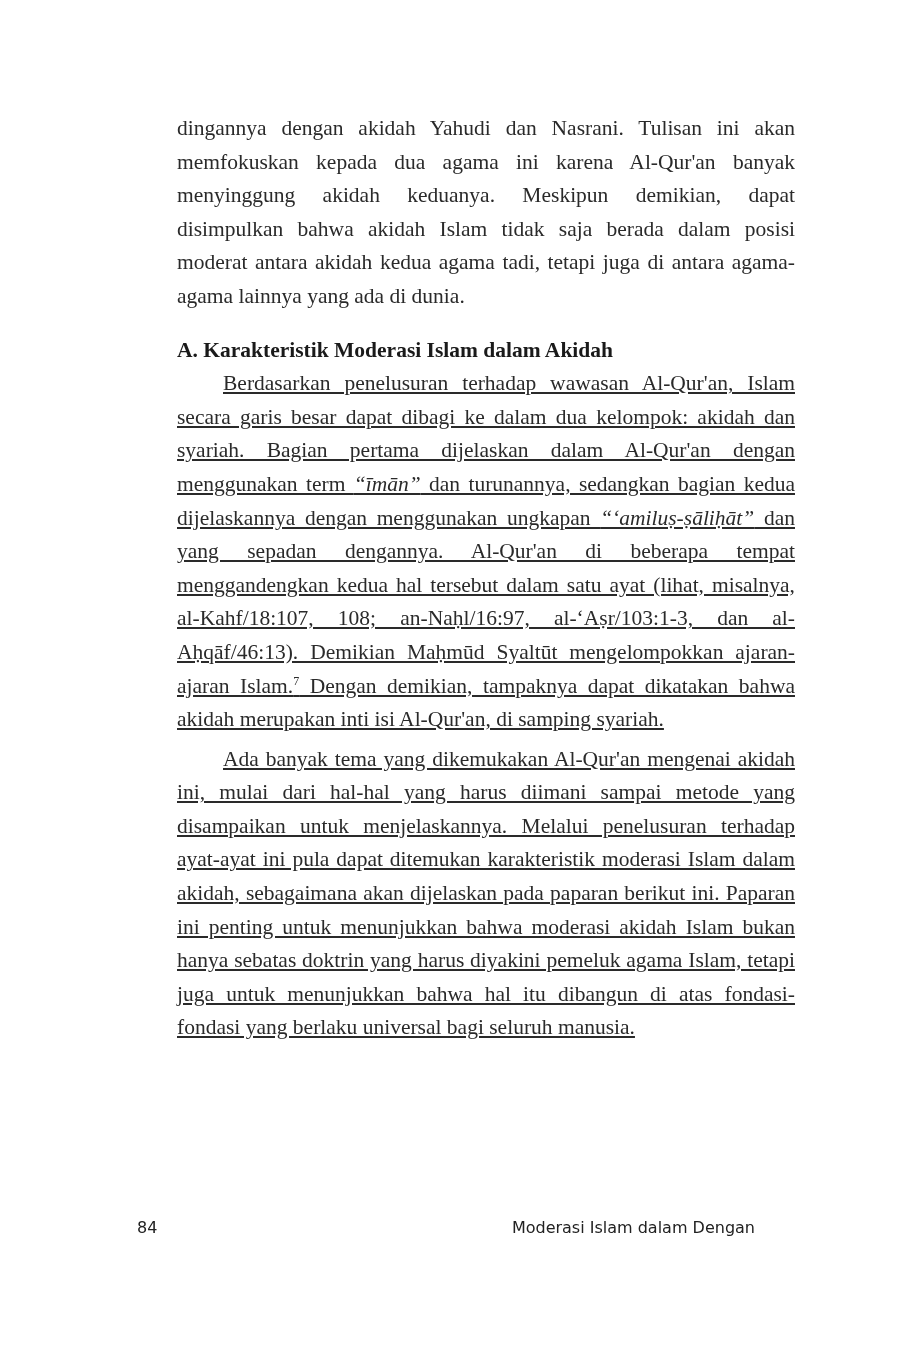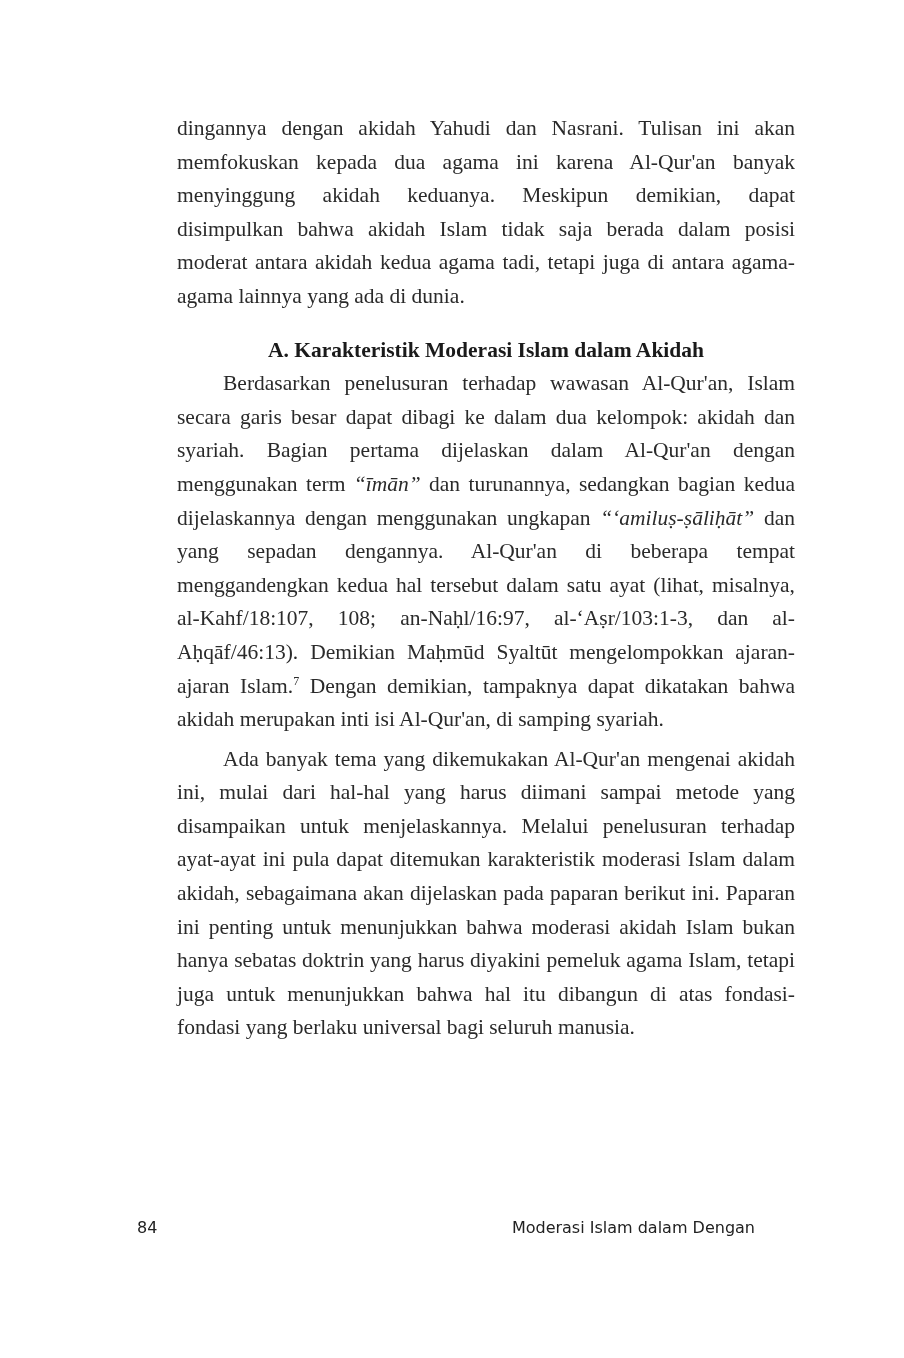--- a/index.html
+++ b/index.html
@@ -1,21 +1,21 @@
 <!DOCTYPE html>
 <html><head>
 <meta charset="utf-8">
 <style>
   html, body { margin:0; padding:0; background:#ffffff; }
   body { width:904px; height:1358px; position:relative; overflow:hidden; }
   .page { position:absolute; left:137px; top:112px; width:618px; color:#2a2a2a;
     font-family:"Liberation Serif", serif; font-size:21.5px; line-height:33.6px;margin-left:40px; }
   p { margin:0; text-align:justify; }
-  .indent { text-indent:46px; }
-  h2 { margin:0; padding-top:20px; font-size:21.5px; line-height:33.6px; font-weight:bold; color:#1a1a1a; font-family:"Liberation Serif", serif;text-align:center; }
+  .indent { text-indent:46px;text-decoration:underline; }
+  h2 { margin:0; padding-top:20px; font-size:21.5px; line-height:33.6px; font-weight:bold; color:#1a1a1a; font-family:"Liberation Serif", serif; }
   i { font-style:italic; }
   sup { font-size:12px; line-height:0; vertical-align:super; }
   .footer { position:absolute; top:1218px; left:137px; width:618px; display:flex; justify-content:space-between;
     font-family:"DejaVu Sans", sans-serif; font-size:16px; color:#222; }
 </style>
 </head>
 <body>
 
 <div class="page">
   <p>dingannya dengan akidah Yahudi dan Nasrani. Tulisan ini akan memfokuskan kepada dua agama ini karena Al-Qur'an banyak menyinggung akidah keduanya. Meskipun demikian, dapat disimpulkan bahwa akidah Islam tidak saja berada dalam posisi moderat antara akidah kedua agama tadi, tetapi juga di antara agama-agama lainnya yang ada di dunia.</p>

